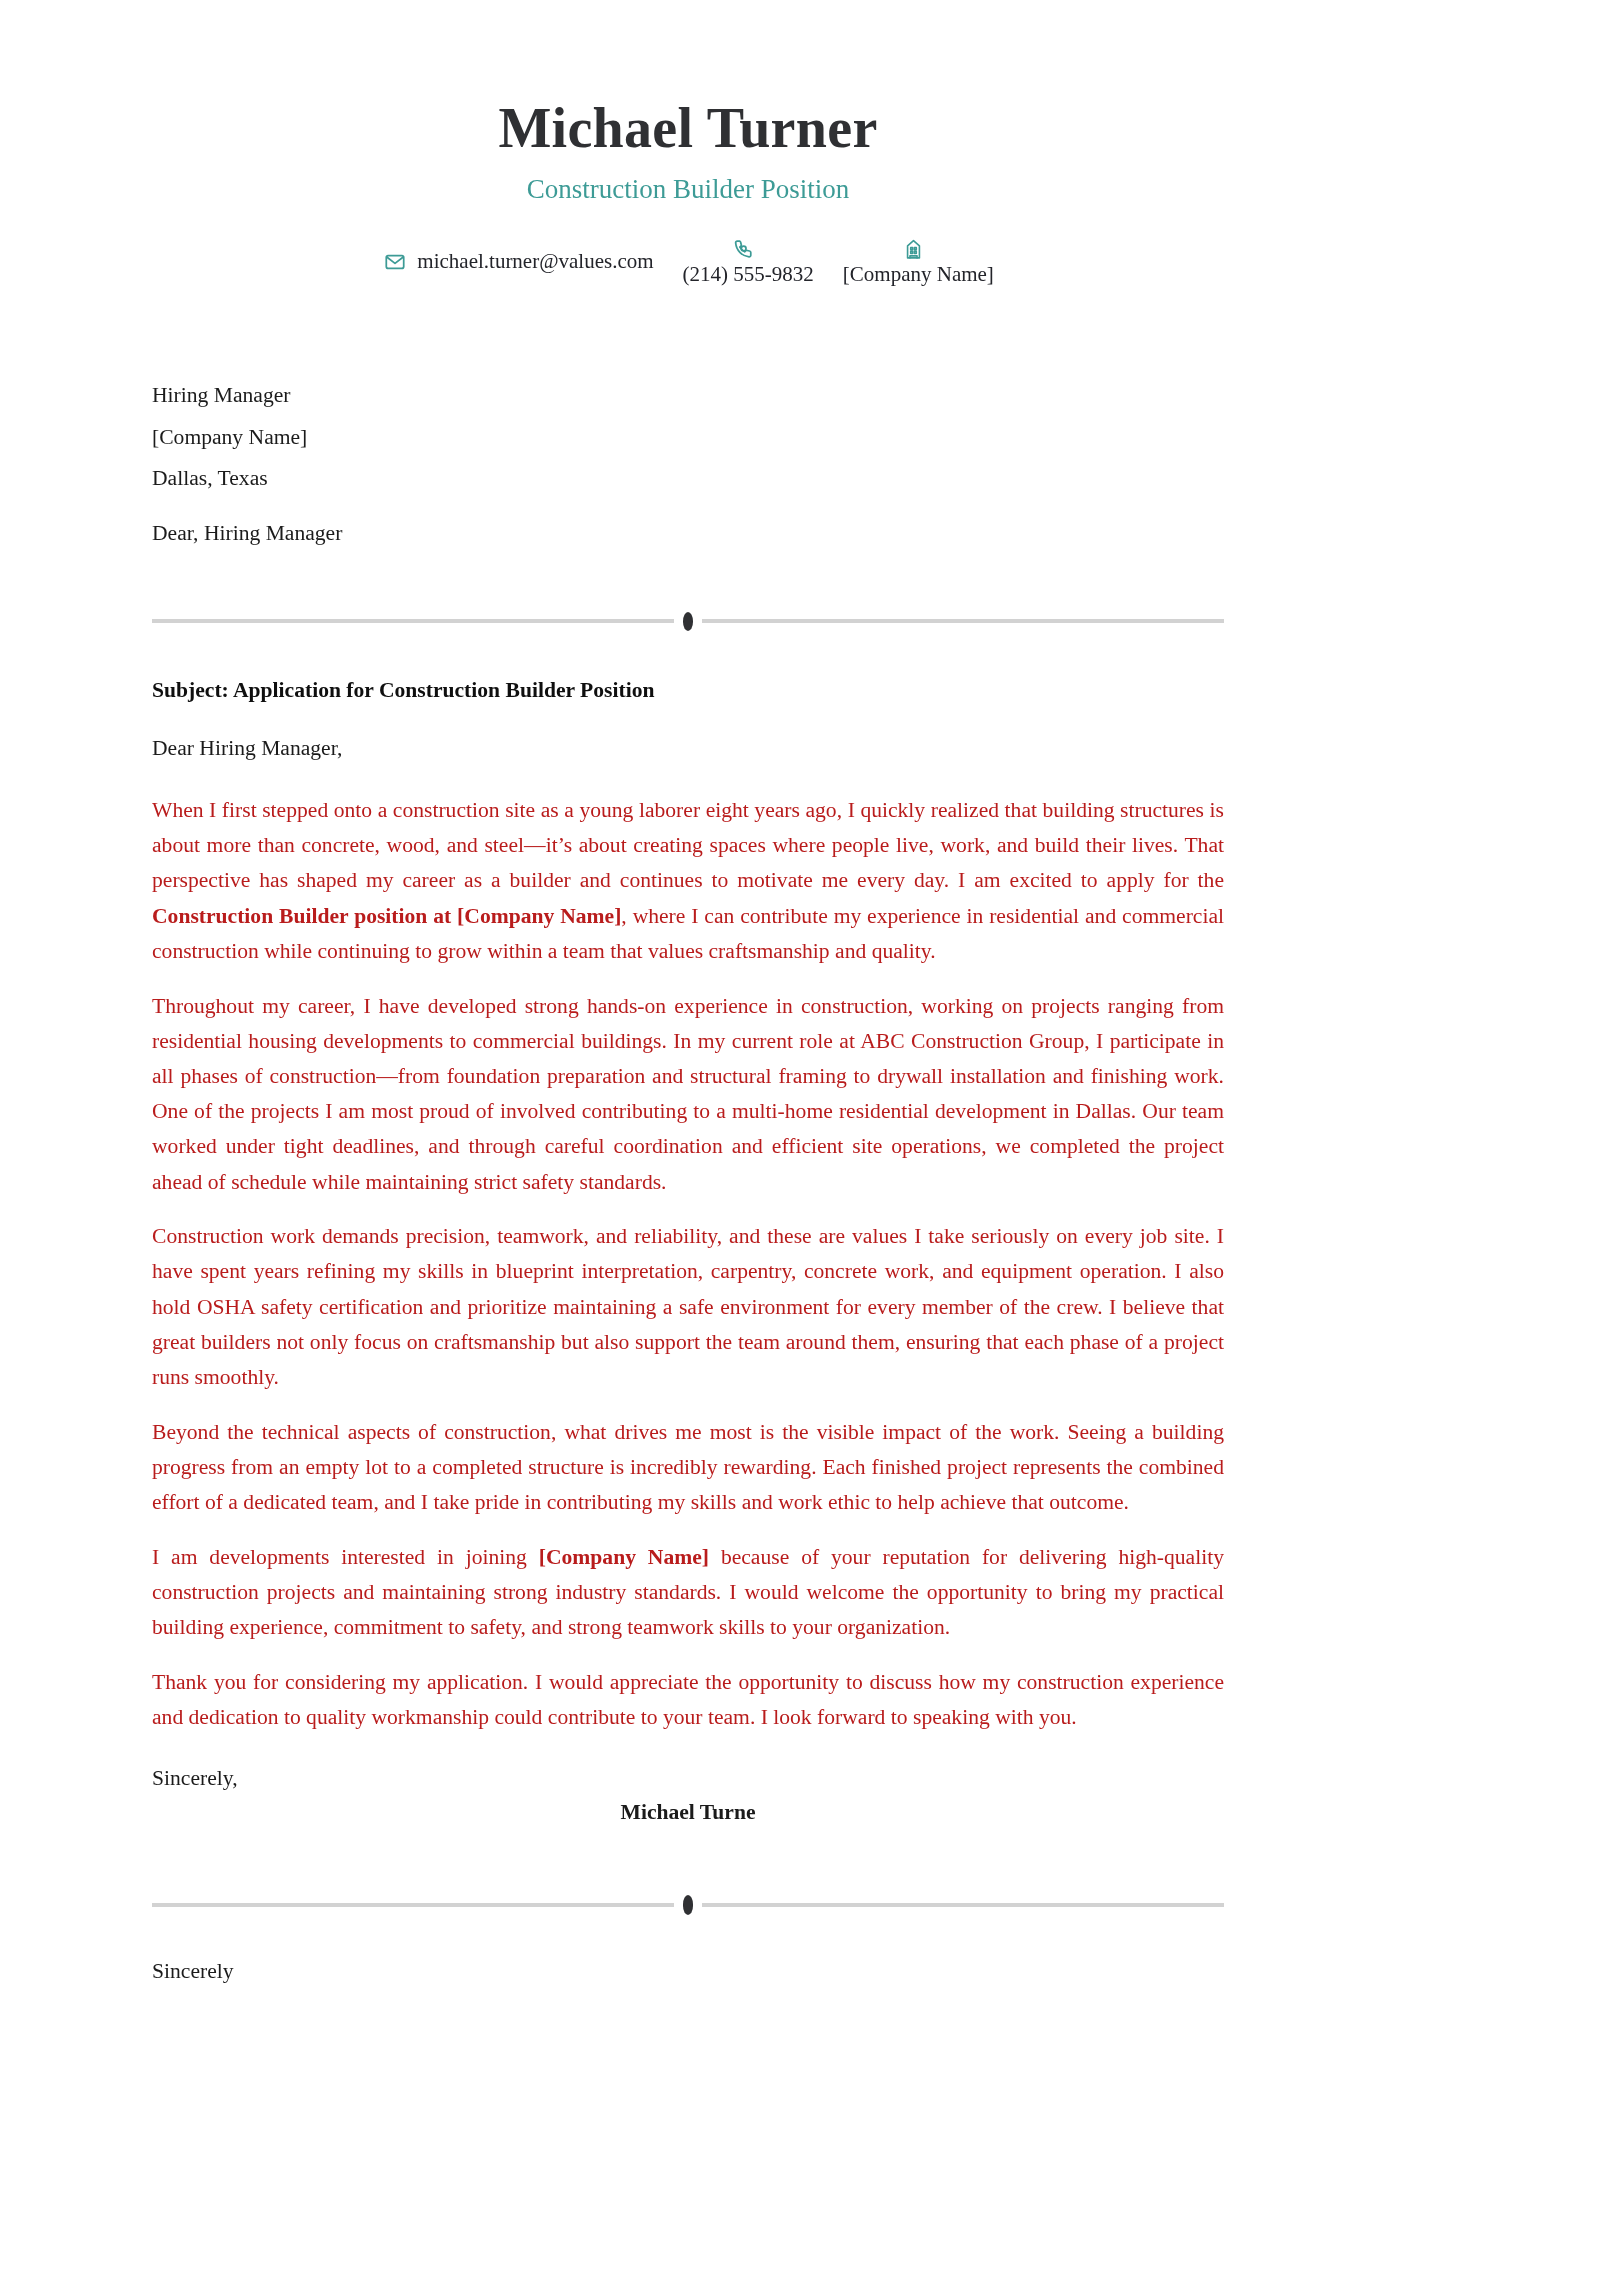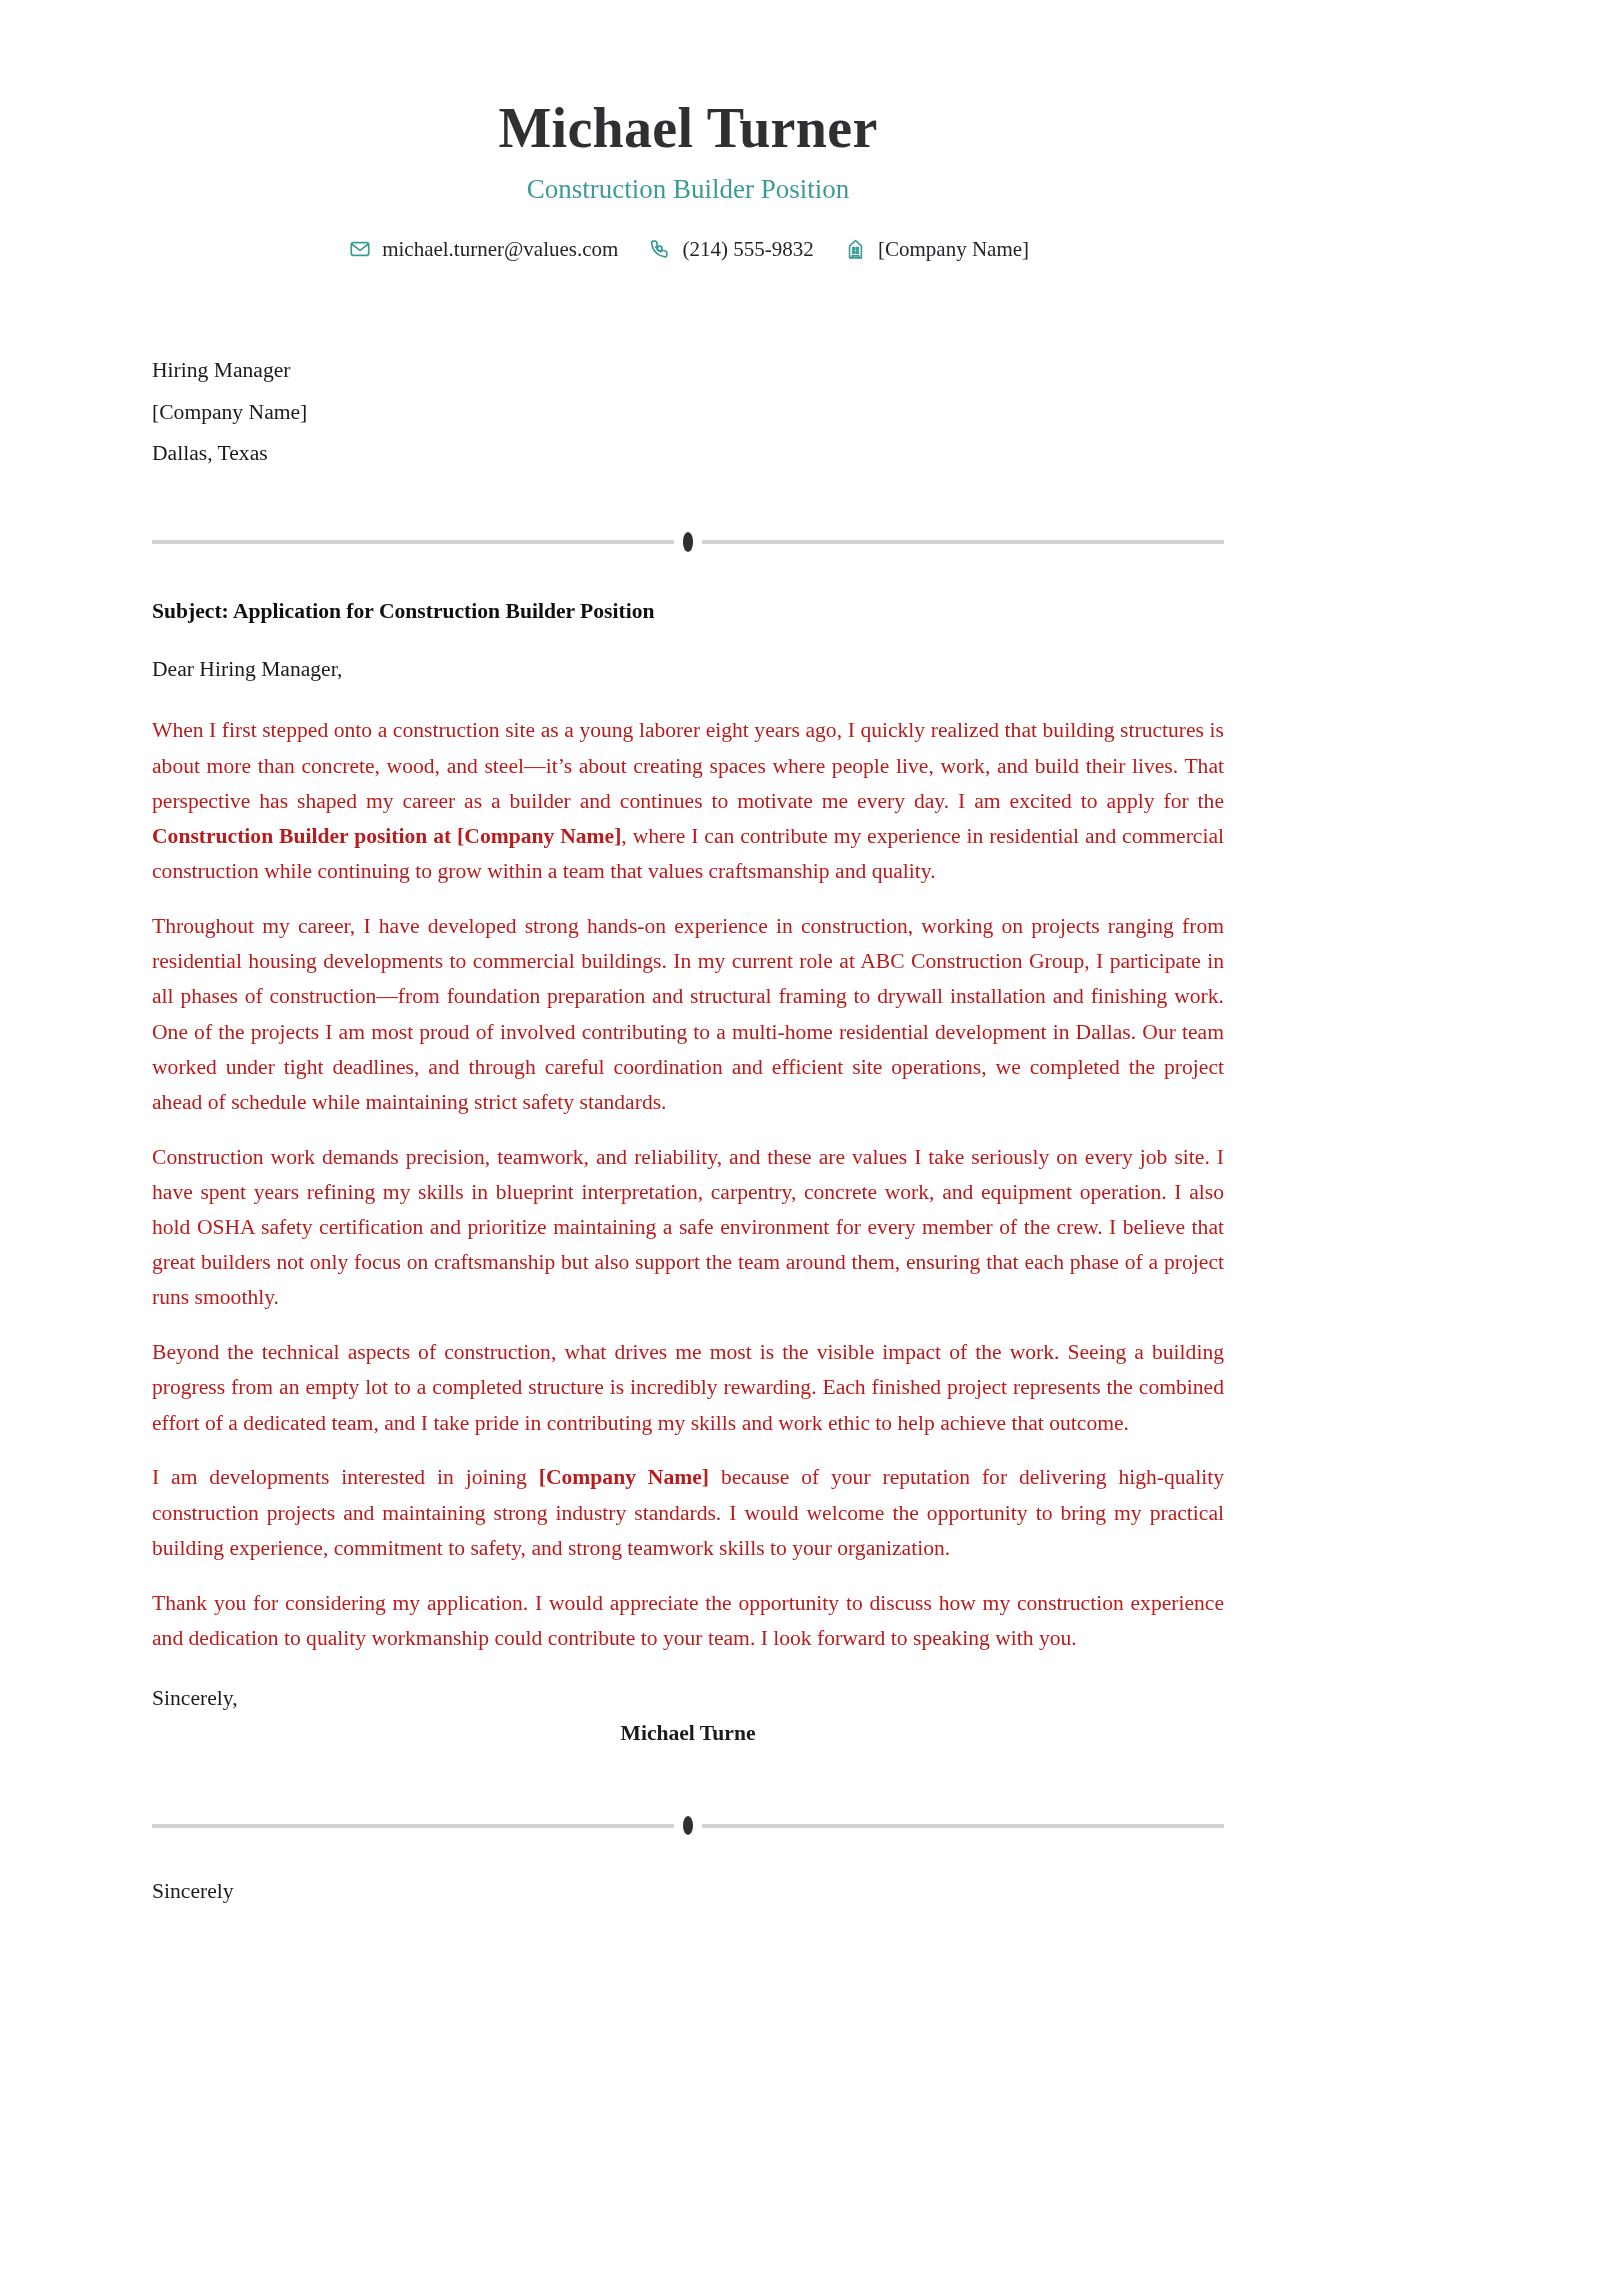--- a/index.html
+++ b/index.html
@@ -51,21 +51,21 @@
     align-items: center;
     gap: 0;
   }
   .contact-item {
     display: flex;
     align-items: center;
     font-size: 21px;
     color: #23242a;
     white-space: nowrap;
   }
-  .contact-item + .contact-item { margin-left: 29px; }
+  .contact-item + .contact-item { margin-left: 29px; flex-direction: column; }
   .contact-item .ico {
     display: inline-flex;
     align-items: center;
     justify-content: center;
     width: 26px;
     height: 26px;
     margin-right: 9.2px;
     flex: none;
   }
   .contact-item .ico svg { display: block; }
@@ -190,20 +190,21 @@
         <span>[Company Name]</span>
       </div>
 
     </div>
   </div>
 
   <div class="recipient">
     <div class="line">Hiring Manager</div>
     <div class="line">[Company Name]</div>
     <div class="line">Dallas, Texas</div>
+    <div class="salutation-top">Dear, Hiring Manager</div>
   </div>
 
   <div class="divider">
     <div class="rule"></div>
     <div class="dot"></div>
     <div class="rule"></div>
   </div>
 
   <div class="body-area">
 

